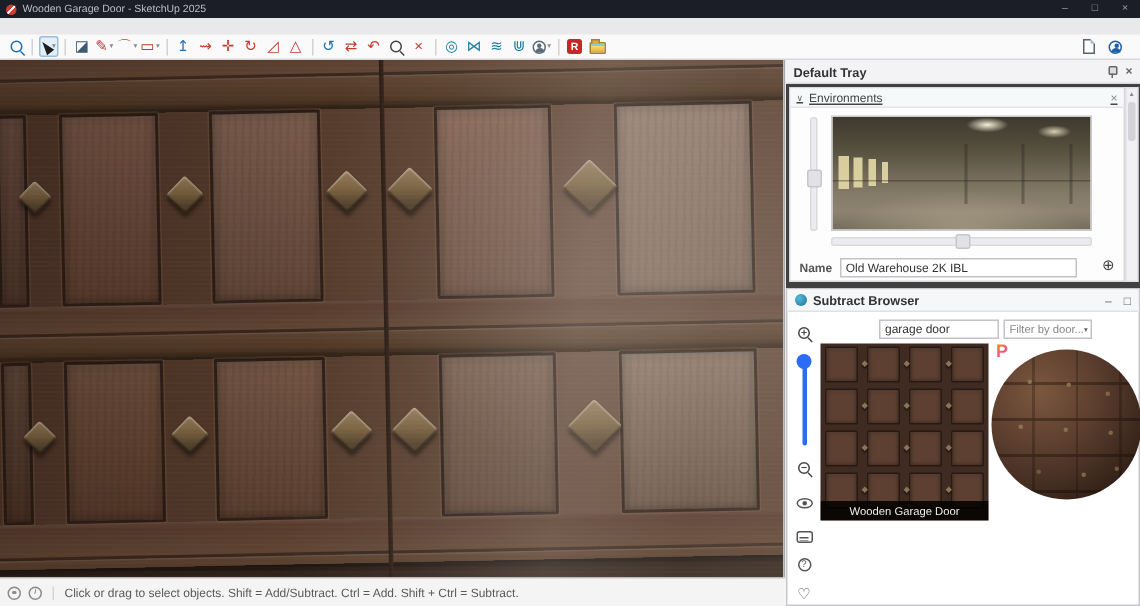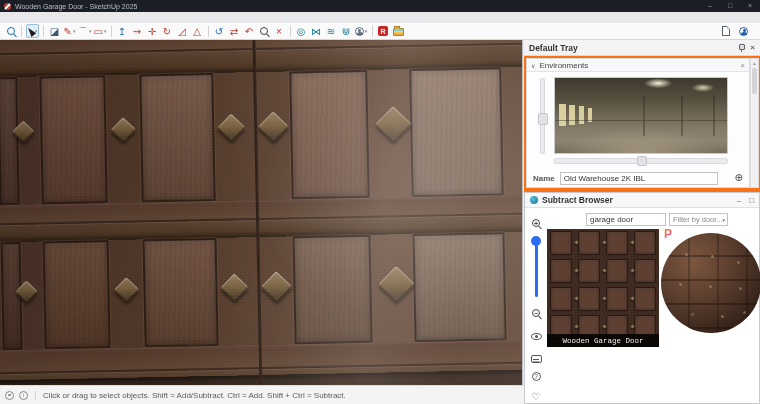--- a/index.html
+++ b/index.html
@@ -85,27 +85,27 @@
 
   
   .statusbar{position:absolute;left:0;top:385px;width:524px;height:19px;background:#f4f4f5;border-top:1px solid #dcdcde;
              display:flex;align-items:center;padding-left:5px;font-size:8px;color:#5a5a5a;}
   .status-circle{width:9px;height:9px;border:1px solid #8b8b8b;border-radius:50%;margin-right:5px;
                  display:flex;align-items:center;justify-content:center;font-size:6px;color:#777;flex:0 0 auto;}
   .status-circle .dot{width:2.5px;height:2.5px;border-radius:50%;background:#8b8b8b;}
   .status-text{border-left:1px solid #d5d5d7;padding-left:7px;margin-left:2px;white-space:nowrap;}
 
   
-  .tray{position:absolute;left:524px;top:40px;width:236px;height:364px;background:#f97316;}
+  .tray{position:absolute;left:524px;top:40px;width:236px;height:364px;background:#404040;}
   .dtray-header{position:absolute;left:0;top:0;width:236px;height:16px;background:#f3f3f6;border-bottom:1px solid #dadade;
                 display:flex;align-items:center;padding:0 5px;font-size:8.5px;font-weight:bold;color:#333;}
   .dtray-icons{margin-left:auto;display:flex;align-items:center;gap:5px;color:#666;font-size:8px;}
   .env-section{position:absolute;left:2px;top:18px;width:224px;height:130px;background:#fdfdfe;border:1px solid #d8d8dd;}
   .env-header{position:absolute;left:0;top:0;width:100%;height:13px;background:#f7f8fa;border-bottom:1px solid #e3e3e7;
-              display:flex;align-items:center;padding:0 4px;font-size:8px;color:#444;}
+              display:flex;align-items:center;padding:0 4px;font-size:8px;color:#444;text-decoration:underline;}
   .env-header .chev{font-size:6px;margin-right:4px;color:#666;}
   .env-close{margin-left:auto;color:#888;font-size:8px;}
   .env-vslider{position:absolute;left:13px;top:19px;width:5px;height:76px;background:#ececf0;border:1px solid #d9d9de;border-radius:2px;}
   .env-vhandle{position:absolute;left:-3px;top:34px;width:10px;height:12px;background:#e2e2e6;border:1px solid #c6c6cc;border-radius:2px;}
   .env-thumb{position:absolute;left:27px;top:18px;width:174px;height:77px;overflow:hidden;border:1px solid #c9c9ce;
              background:radial-gradient(ellipse 20px 7px at 60% 7%,rgba(255,250,225,.95),rgba(255,250,225,0) 70%),
                         radial-gradient(ellipse 16px 6px at 86% 13%,rgba(242,232,198,.85),rgba(242,232,198,0) 70%),
                         radial-gradient(ellipse 100px 34px at 50% 102%,rgba(196,184,158,.5),rgba(196,184,158,0) 80%),
                         linear-gradient(180deg,#3e392f 0%,#554f3e 28%,#6e6553 48%,#837a67 68%,#8e8371 84%,#756e5c 100%);}
   .env-win{position:absolute;background:#e4daa6;opacity:.9;}
@@ -135,21 +135,21 @@
   .mb-filter .fcaret{margin-left:auto;font-size:5px;color:#666;}
   .mb-strip{position:absolute;left:0;top:18px;width:22px;height:190px;display:flex;flex-direction:column;align-items:center;
             padding-top:2px;gap:5px;color:#444;}
   .vslider{width:3px;height:58px;background:#2a6df4;border-radius:2px;position:relative;margin:3px 0 1px 0;}
   .vslider::before{content:"";position:absolute;top:-3px;left:-3.5px;width:10px;height:10px;border-radius:50%;background:#2a6df4;}
   .mat-thumb{position:absolute;left:22px;top:36px;width:112px;height:118px;background:#3f2b21;overflow:hidden;}
   .tpanel{position:absolute;width:22px;height:24px;background:#5d4032;border:1px solid #281a12;border-radius:1px;
           box-shadow:inset 0 0 3px rgba(0,0,0,.5), inset 0 1px 1px rgba(255,255,255,.08);}
   .tdot{position:absolute;width:3px;height:3px;background:#8a7356;transform:rotate(45deg);box-shadow:1px 1px 1px rgba(0,0,0,.5);}
   .mat-caption{position:absolute;left:0;bottom:0;width:100%;height:13px;background:rgba(0,0,0,.84);color:#eee;font-size:7.5px;
-               display:flex;align-items:center;justify-content:center;font-family:Liberation Mono, monospace;}
+               display:flex;align-items:center;justify-content:center;}
   .sphere{position:absolute;left:136px;top:40px;width:100px;height:100px;border-radius:50%;overflow:hidden;
           background:radial-gradient(circle at 32% 28%,#7b573f 0%,#5f4130 35%,#452e22 62%,#2c1c13 86%,#1f130c 100%);}
   .sphere-lines{position:absolute;inset:0;border-radius:50%;opacity:.45;
           background:repeating-linear-gradient(180deg,transparent 0 22px,rgba(18,9,5,.8) 22px 24px),
                      repeating-linear-gradient(90deg,transparent 0 27px,rgba(18,9,5,.55) 27px 29px);}
   .sphere-dots{position:absolute;left:24px;top:20px;width:3px;height:3px;border-radius:50%;background:#8a7356;
           box-shadow:26px 2px 0 #86704f, 52px 8px 0 #7d6747, -6px 30px 0 #8a7356, 24px 32px 0 #86704f,
                      54px 34px 0 #7d6747, 6px 60px 0 #6f5a3e, 36px 62px 0 #7d6747, 58px 58px 0 #6f5a3e;}
   .p-logo{position:absolute;left:139px;top:34px;font-size:12px;font-weight:bold;
           background:linear-gradient(135deg,#f59e0b,#ec4899 70%);-webkit-background-clip:text;background-clip:text;

